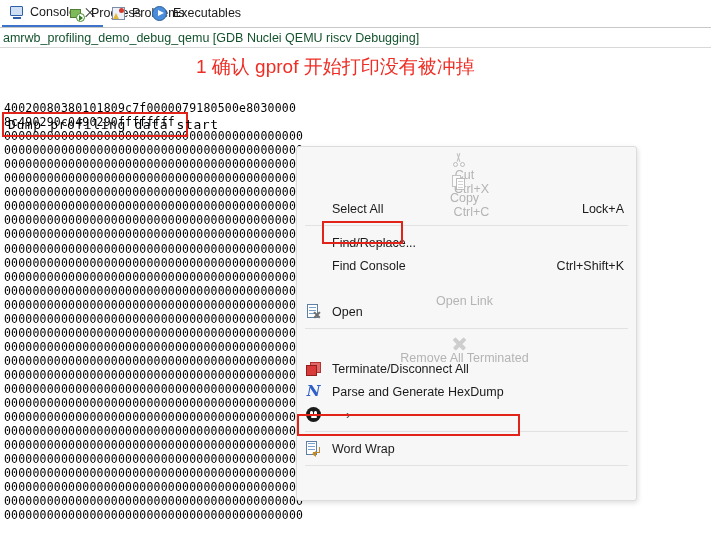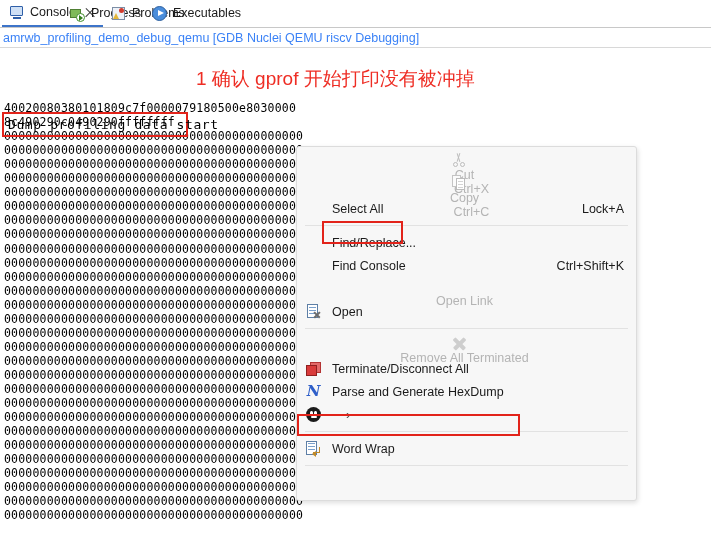--- a/index.html
+++ b/index.html
@@ -145,21 +145,21 @@
   
   #titleline {
     position: absolute;
     left: 0; top: 28px;
     width: 711px; height: 20px;
     box-sizing: border-box;
     border-bottom: 1px solid #d8d8d8;
     display: flex;
     align-items: center;
     font-size: 12.5px;
-    color: #3b82f6;
+    color: #14532d;
     padding-left: 3px;
     white-space: nowrap;
   }
 
   
   #console {
     position: absolute;
     left: 0; top: 49px;
     width: 711px; height: 495px;
     background: #ffffff;
@@ -194,21 +194,21 @@
     white-space: pre;
   }
 
   
   .annot {
     position: absolute;
     color: #ee2d24;
     white-space: nowrap;
     font-family: "Liberation Sans", sans-serif;
   }
-  #annot1 { left: 196px; top: 66px; font-size: 19px; }
+  #annot1 { left: 196px; top: 54px; font-size: 19px; }
   #annot2 { left: 409px; top: 221px; font-size: 17px; }
   #annot3 { left: 423px; top: 443px; font-size: 17px; }
 
   
   #ctxmenu {
     position: absolute;
     left: 296px; top: 146px;
     width: 341px;
     background: #f7f7f7;
     border: 1px solid #dcdcdc;

